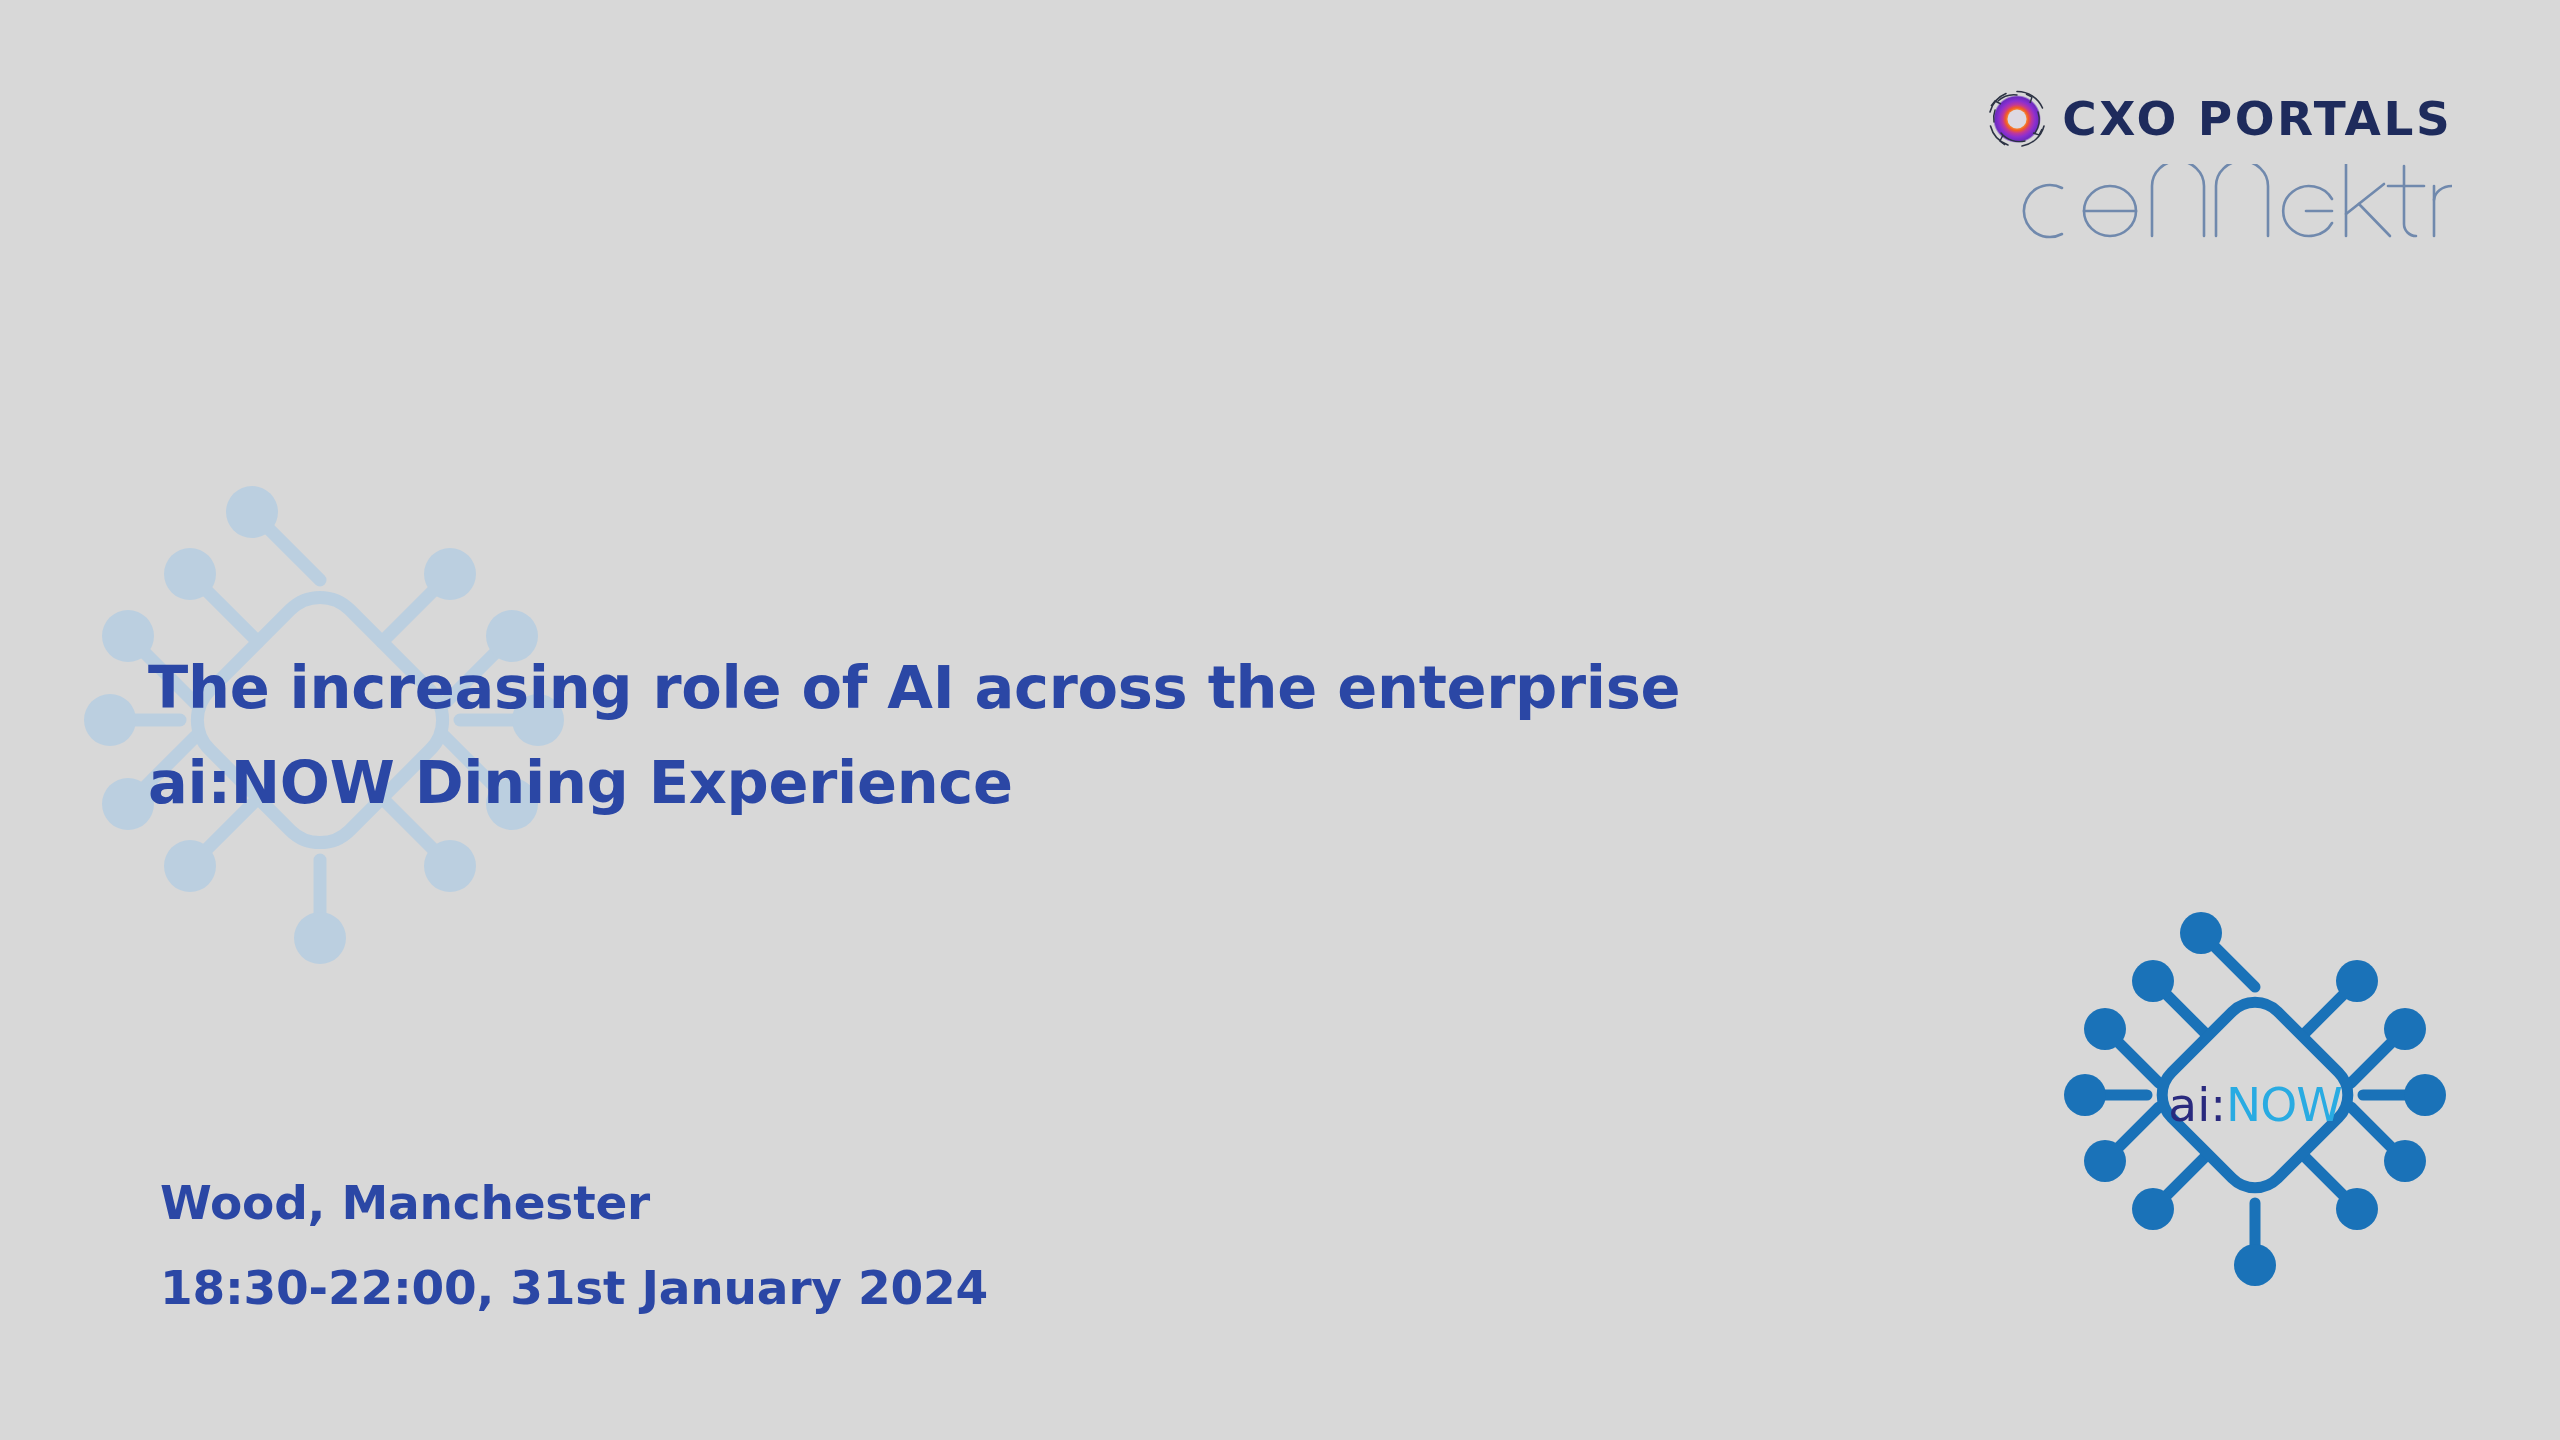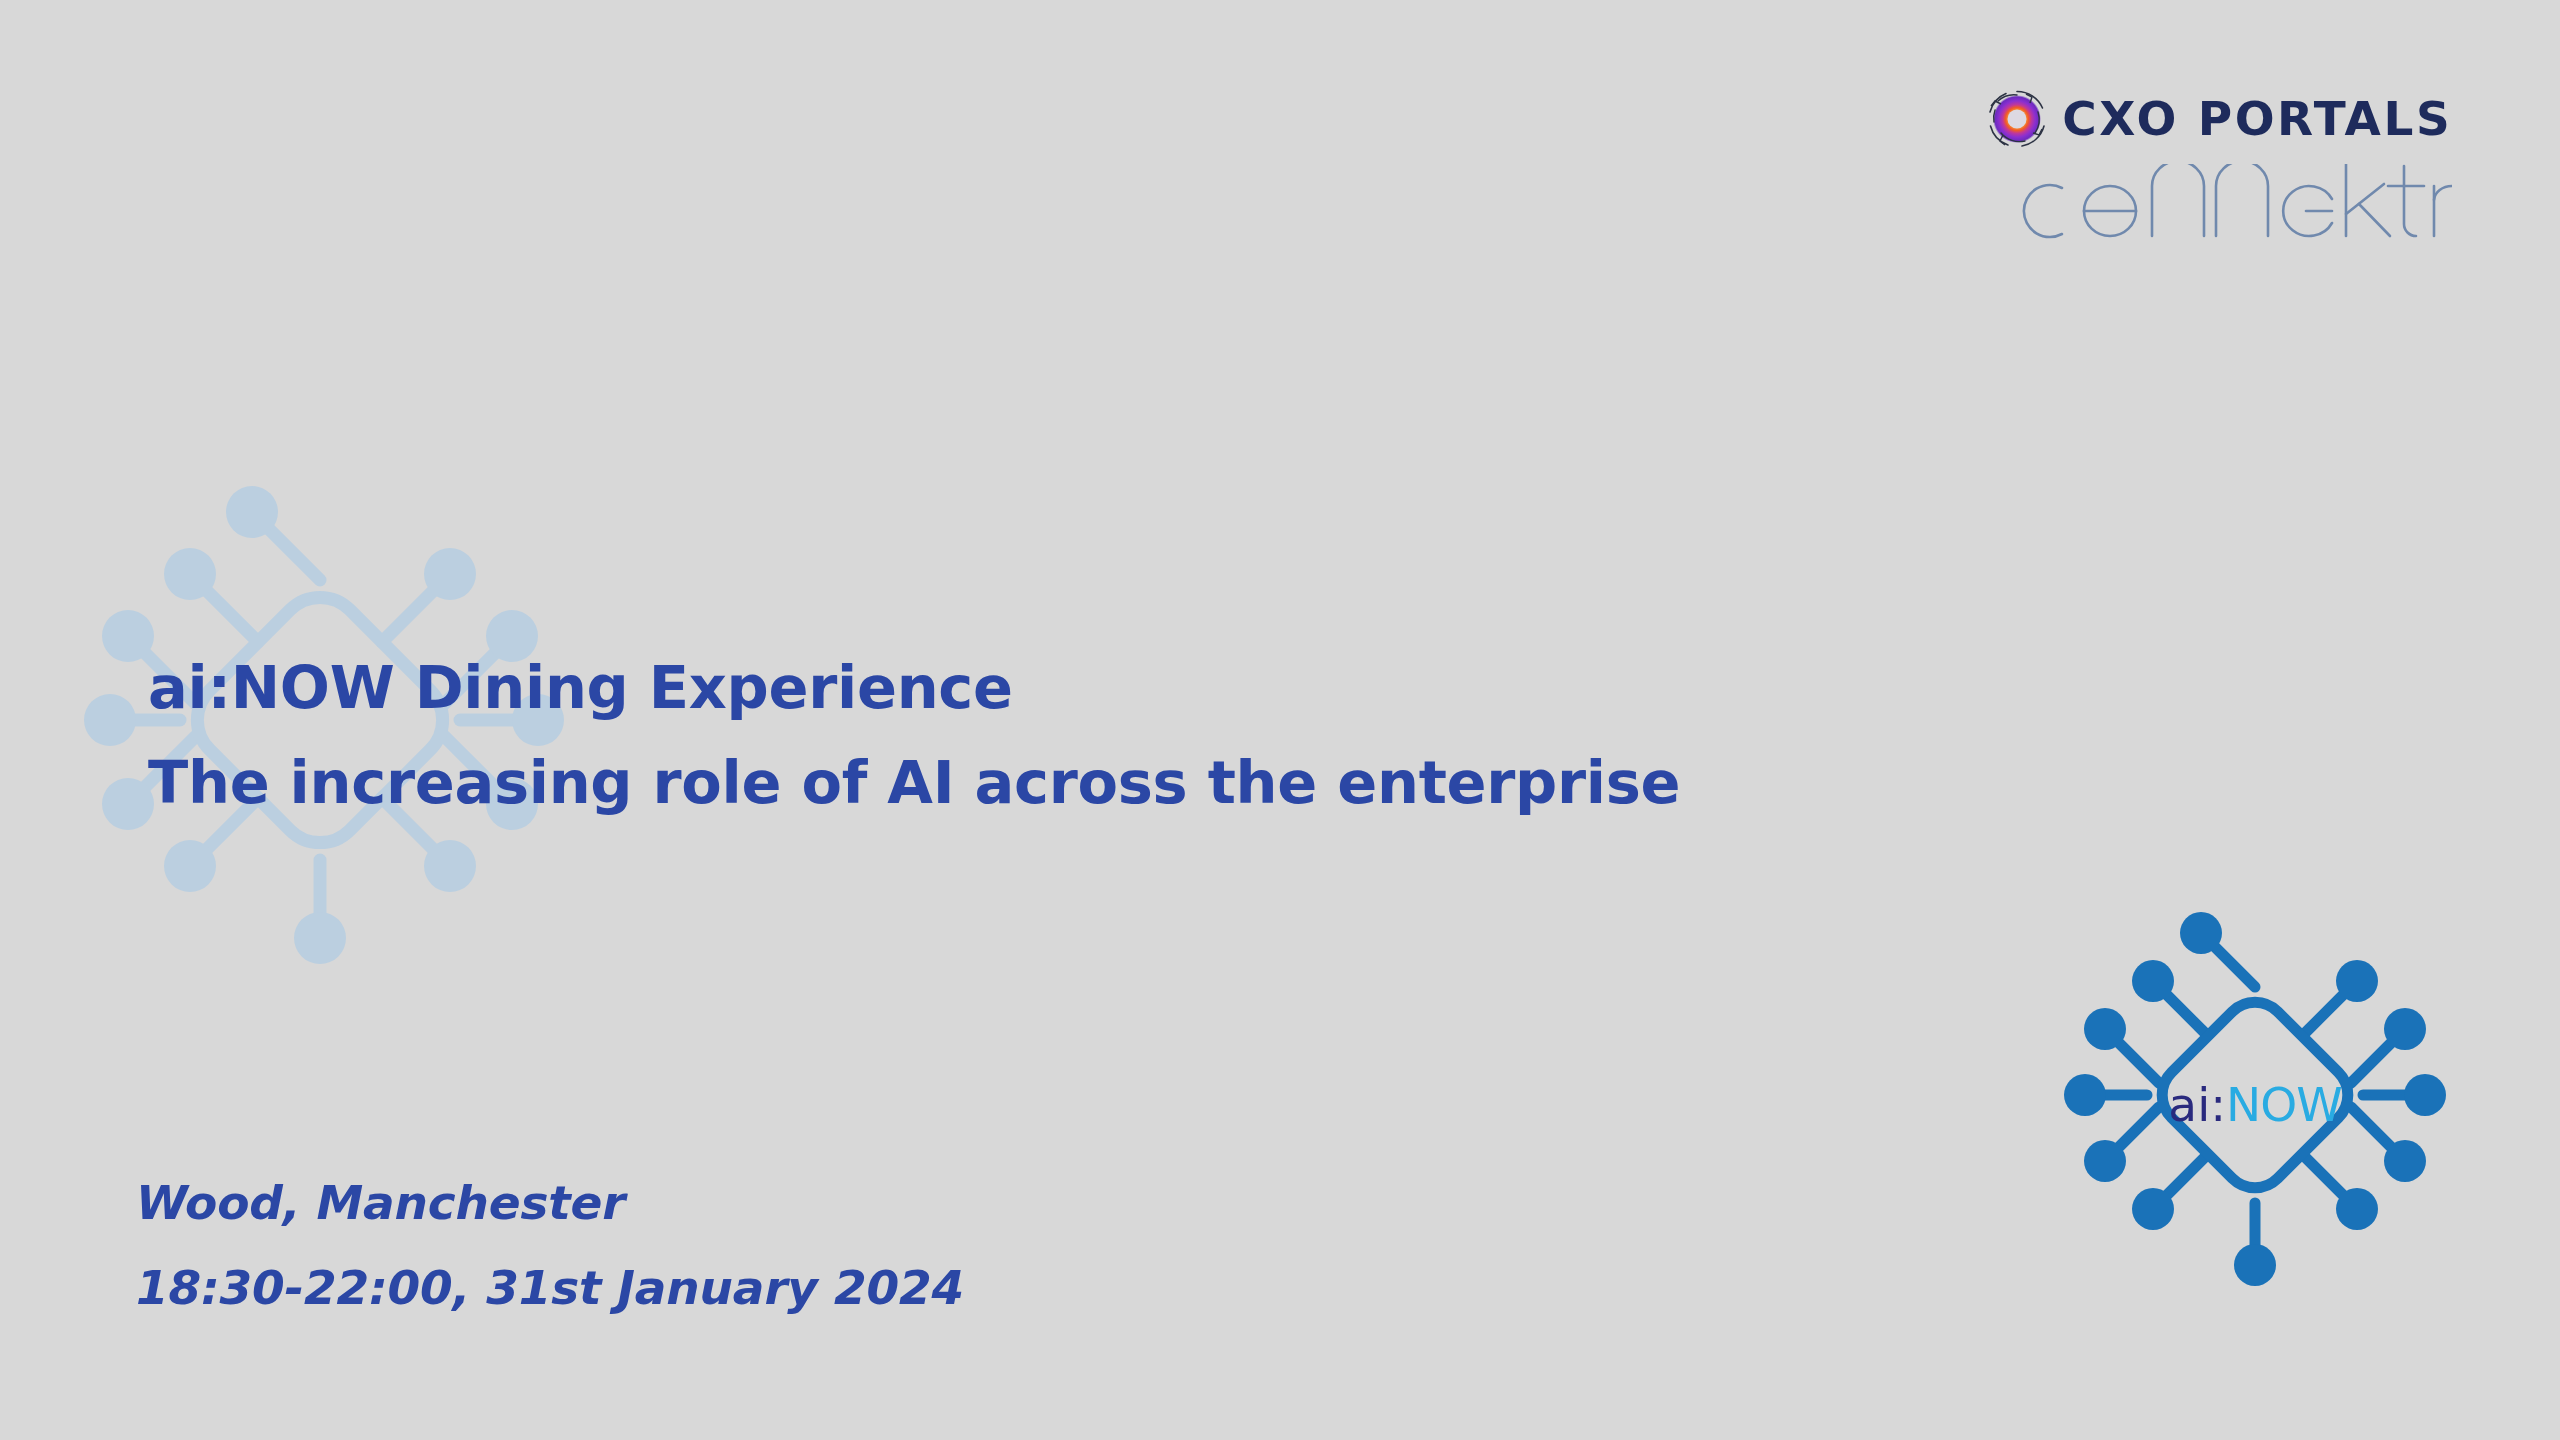--- a/index.html
+++ b/index.html
@@ -69,24 +69,23 @@
     font-size:59px;
     line-height:95px;
     color:#2b47a5;
     white-space:nowrap;
     letter-spacing:-0.3px;
   }
 
   
   .venue{
     position:absolute;
-    left:136px;
+    left:160px;
     top:1160px;
     z-index:3;
-    font-style:italic;
   }
   .venue .vl{
     font-family:"DejaVu Sans", sans-serif;
     font-weight:700;
     font-size:47px;
     line-height:85px;
     color:#2b47a5;
     white-space:nowrap;
     letter-spacing:-0.2px;
   }
@@ -230,22 +229,22 @@
           <line x1="388" y1="22" x2="424" y2="22"></line>
 
           <path d="M434 72 L434 22"></path>
           <path d="M434 36 A18 15 0 0 1 452 22"></path>
         </g>
       </svg>
     </div>
   </div>
 
   <div class="headline">
+    <div class="hl">The increasing role of AI across the enterprise</div>
     <div class="hl">ai:NOW Dining Experience</div>
-    <div class="hl">The increasing role of AI across the enterprise</div>
   </div>
 
   <div class="venue">
     <div class="vl">Wood, Manchester</div>
     <div class="vl">18:30-22:00, 31st January 2024</div>
   </div>
 
   <div class="chip-logo">
     <svg viewBox="0 0 440 440" width="440" height="440" aria-hidden="true">
       <g stroke="#1a72b8" stroke-width="11" fill="none" stroke-linecap="round">

